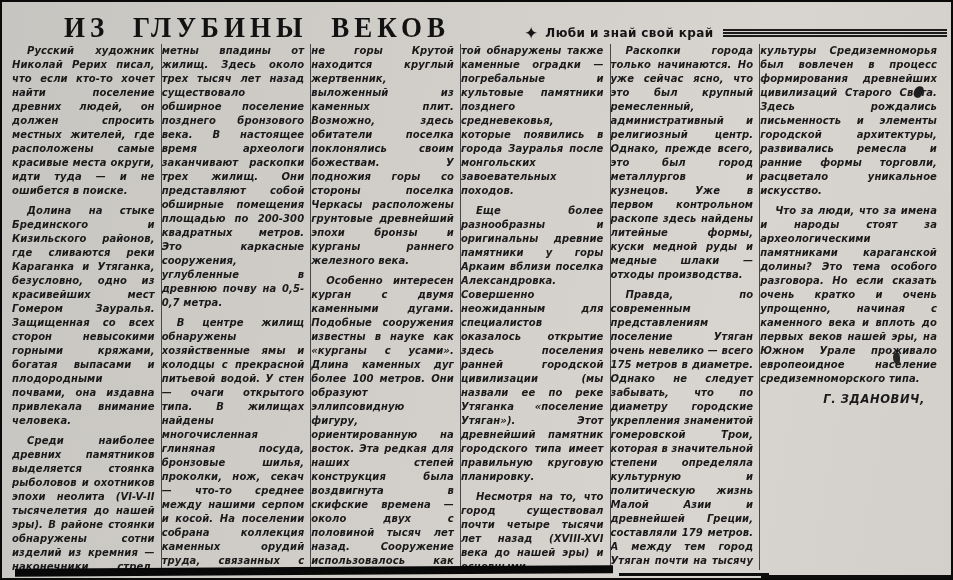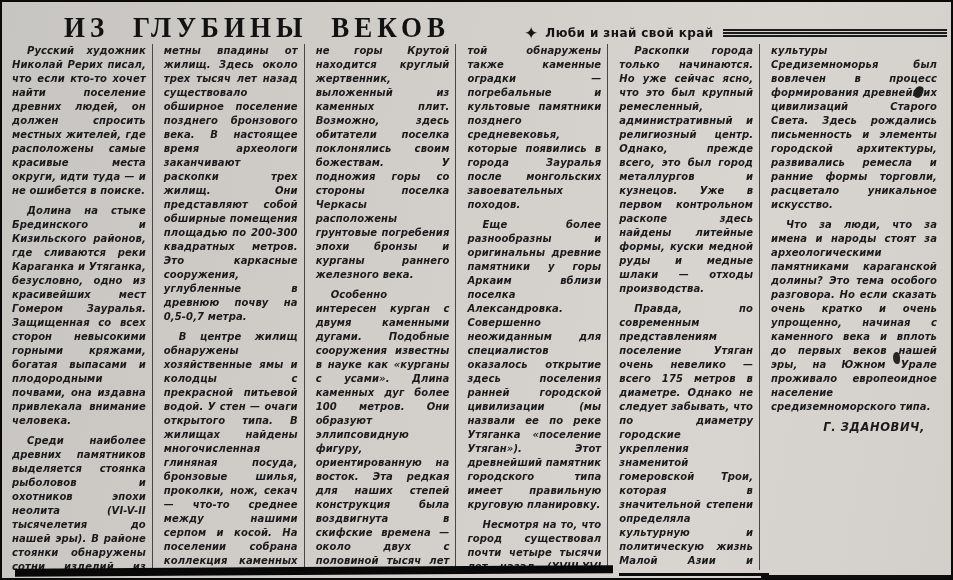--- a/index.html
+++ b/index.html
@@ -26,21 +26,21 @@
   .rubric .rules{
     flex:1;height:8px;margin-left:9px;margin-right:4px;
     background:repeating-linear-gradient(to bottom,#1b1b1b 0 1.6px,rgba(0,0,0,0) 1.6px 3.2px);
   }
   
   .cols{position:absolute;top:42px;bottom:8px;left:10px;right:8px;display:flex;}
   .col{
     flex:1 1 0;overflow:hidden;color:#1a1a1a;font-size:10px;line-height:14px;
     font-weight:bold;text-align:justify;padding-right:6px;letter-spacing:0.1px;font-style:italic;
   }
-  .col + .col{border-left:1px solid #464646;padding-left:11px;}
+  .col + .col{border-left:1px solid #464646;}
   .col.wide{flex:1.24 1 0;}
   .col p{margin:0 0 6px 0;}
   .col p.indent{text-indent:15px;}
   
   .byline{margin-top:5px;}
   .byline-author{text-align:right;font-size:11.5px;letter-spacing:0.6px;padding-right:12px;margin:0 0 3px 0;font-weight:bold;}
   
   .bar-bottom-left{position:absolute;left:13px;bottom:3px;width:598px;height:8px;background:#080808;transform:rotate(-0.35deg);}
   .bar-bottom-mid{position:absolute;left:617px;bottom:2px;width:150px;height:3px;background:#0d0d0d;}
   .bar-bottom-right{position:absolute;right:0;bottom:0;width:190px;height:3px;background:#0d0d0d;}
@@ -71,21 +71,21 @@
 
       </div>
 
       <div class="col">
         <p>метны впадины от жилищ. Здесь около трех тысяч лет назад существовало обширное поселение позднего бронзового века. В настоящее время археологи заканчивают раскопки трех жилищ. Они представляют собой обширные помещения площадью по 200-300 квадратных метров. Это каркасные сооружения, углубленные в древнюю почву на 0,5-0,7 метра.</p>
         <p class="indent">В центре жилищ обнаружены хозяйственные ямы и колодцы с прекрасной питьевой водой. У стен — очаги открытого типа. В жилищах найдены многочисленная глиняная посуда, бронзовые шилья, проколки, нож, секач — что-то среднее между нашими серпом и косой. На поселении собрана коллекция каменных орудий труда, связанных с обработкой металла — молоты, наковальни, точильные бруски. Каменные ступки и терочники употребляли для дробления и растираний руды.</p>
 
       </div>
 
       <div class="col">
-        <p>не горы Крутой находится круглый жертвенник, выложенный из каменных плит. Возможно, здесь обитатели поселка поклонялись своим божествам. У подножия горы со стороны поселка Черкасы расположены грунтовые погребения эпохи бронзы и курганы раннего железного века.</p>
+        <p>не горы Крутой находится круглый жертвенник, выложенный из каменных плит. Возможно, здесь обитатели поселка поклонялись своим божествам. У подножия горы со стороны поселка Черкасы расположены грунтовые древнейший эпохи бронзы и курганы раннего железного века.</p>
         <p class="indent">Особенно интересен курган с двумя каменными дугами. Подобные сооружения известны в науке как «курганы с усами». Длина каменных дуг более 100 метров. Они образуют эллипсовидную фигуру, ориентированную на восток. Эта редкая для наших степей конструкция была воздвигнута в скифские времена — около двух с половиной тысяч лет назад. Сооружение использовалось как место погребения умерших и место отправления культовых обрядов.</p>
 
       </div>
 
       <div class="col">
         <p>той обнаружены также каменные оградки — погребальные и культовые памятники позднего средневековья, которые появились в города Зауралья после монгольских завоевательных походов.</p>
         <p class="indent">Еще более разнообразны и оригинальны древние памятники у горы Аркаим вблизи поселка Александровка. Совершенно неожиданным для специалистов оказалось открытие здесь поселения ранней городской цивилизации (мы назвали ее по реке Утяганка «поселение Утяган»). Этот древнейший памятник городского типа имеет правильную круговую планировку.</p>
         <p class="indent">Несмотря на то, что город существовал почти четыре тысячи лет назад (XVIII-XVI века до нашей эры) и основными строительными материалами служили дерево и земля, до нашего времени на поверхности степи сохранились развалы оборонительных стен и башен, хорошо прослеживаются контуры центральной площади, очертания зданий, радиальное направление</p>
       </div>
 

